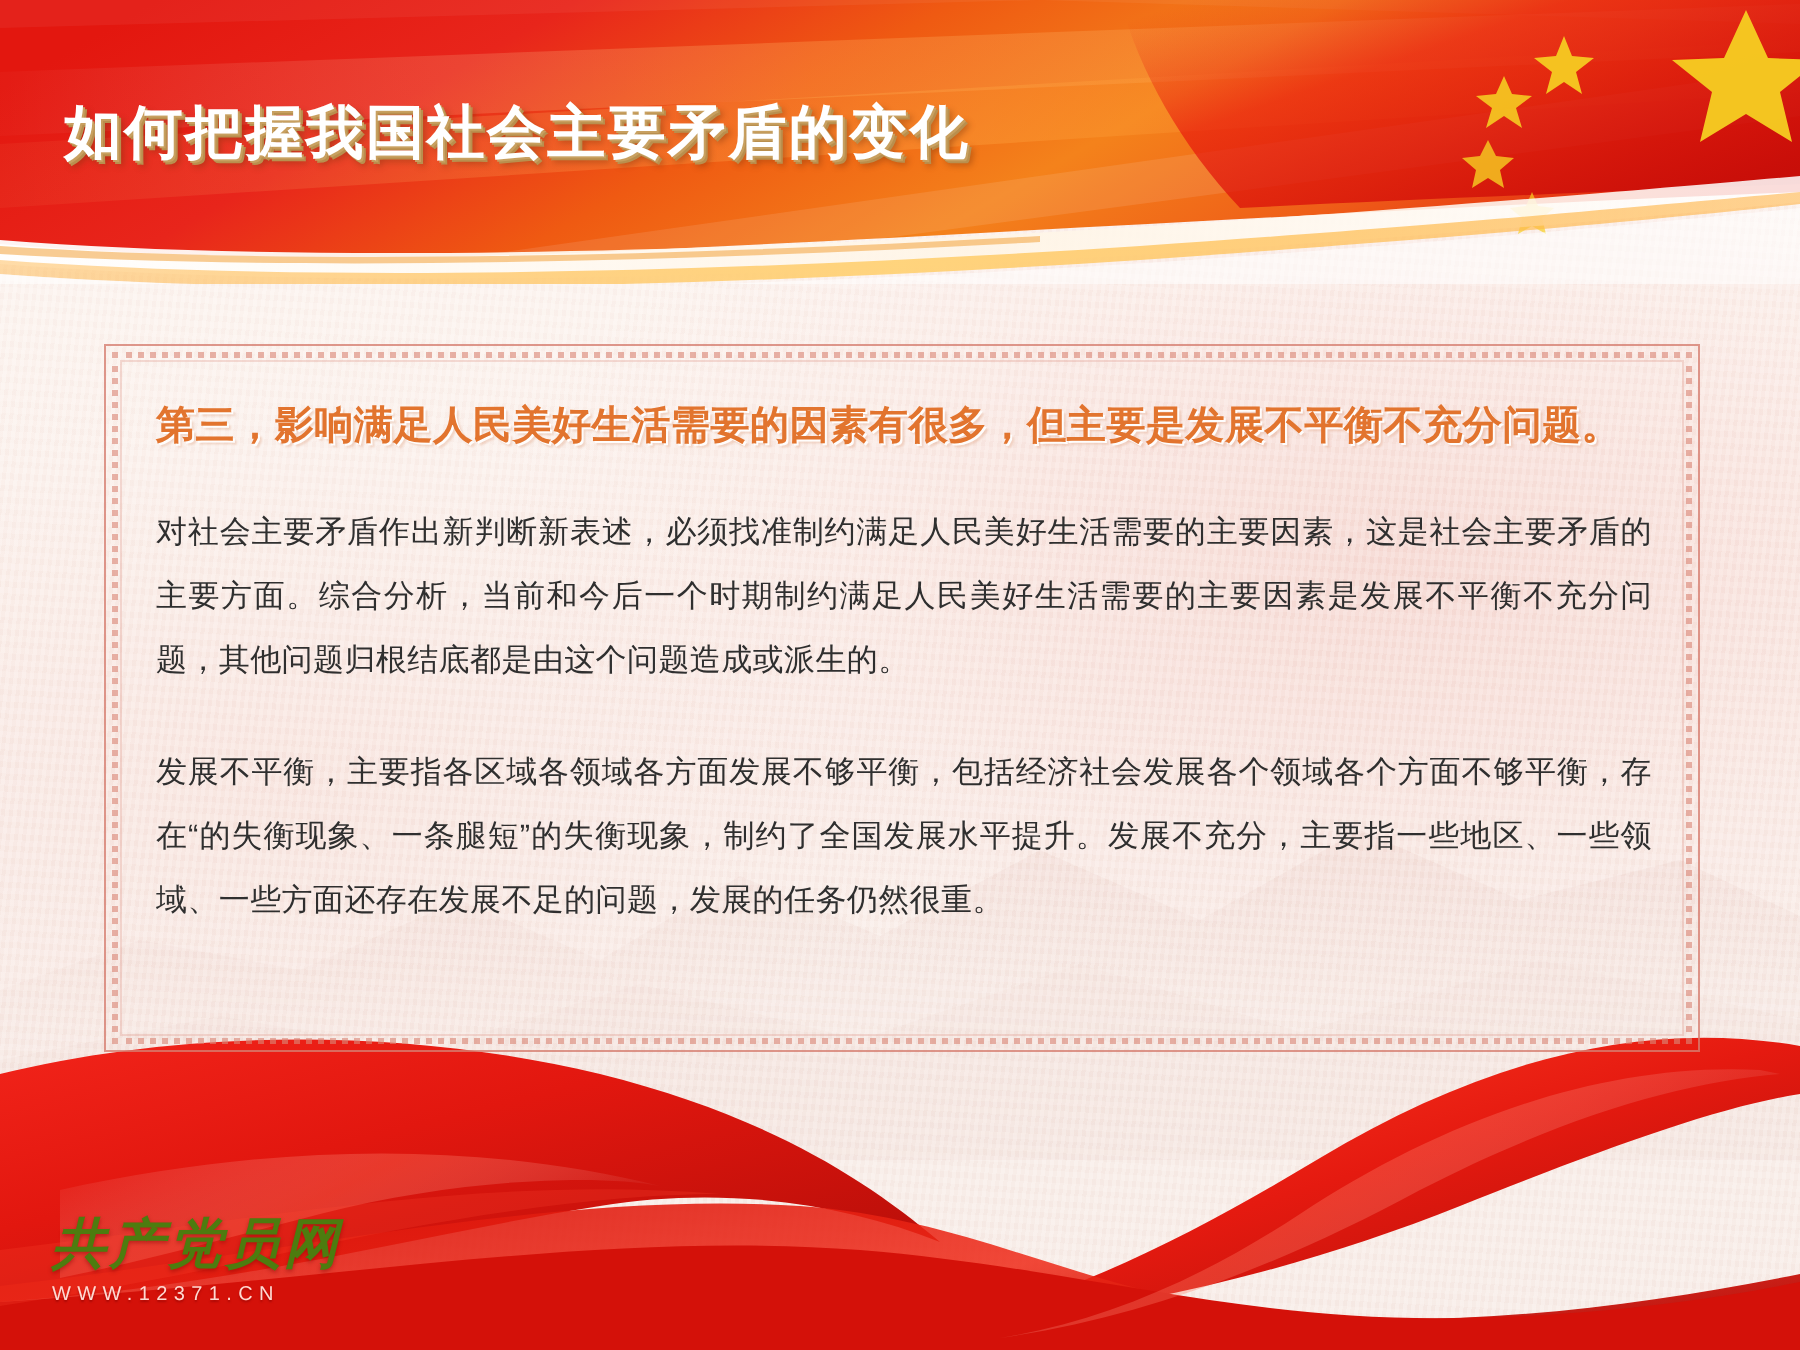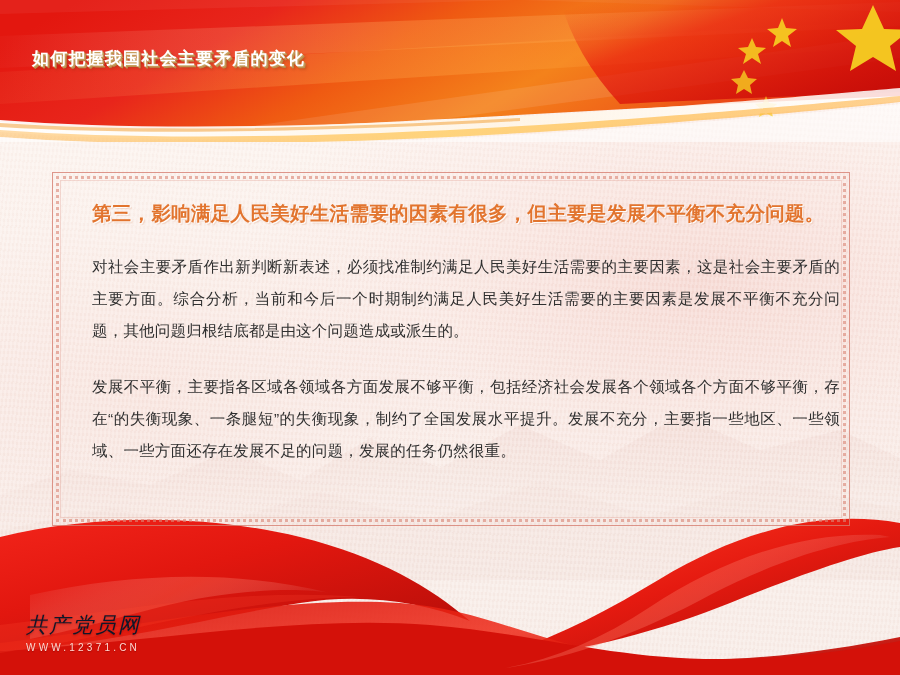--- a/index.html
+++ b/index.html
@@ -51,21 +51,21 @@
     left: 0; top: 0;
     width: 900px;
     height: 142px;
   }
 
   
   .title {
     position: absolute;
     left: 32px;
     top: 47px;
-    font-size: 17px;
+    font-size: 29px;
     font-weight: 700;
     letter-spacing: 1.2px;
     color: #ffffff;
     white-space: nowrap;
     text-shadow:
       1px 1px 0 #c8a060,
       2px 2px 0 #b98f4e,
       3px 3px 3px rgba(120,50,10,0.45);
     z-index: 6;
   }
@@ -91,21 +91,21 @@
   .frame::after {
     content: "";
     position: absolute;
     inset: 7px;
     border: 1px solid rgba(221,150,136,0.30);
     pointer-events: none;
   }
 
   .content {
     position: absolute;
-    left: 92px;
+    left: 78px;
     top: 198px;
     width: 748px;
     z-index: 5;
   }
 
   .heading {
     font-size: 19.5px;
     font-weight: 700;
     line-height: 31px;
     color: #e2742e;
@@ -137,24 +137,24 @@
   
   .logo {
     position: absolute;
     left: 26px;
     bottom: 22px;
     z-index: 8;
     user-select: none;
   }
   .logo-mark {
     font-family: "Liberation Serif", "DejaVu Serif", serif;
-    font-size: 21px;
-    font-weight: 400;
+    font-size: 27px;
+    font-weight: 700;
     font-style: italic;
-    color: #0f172a;
+    color: #4d7c0f;
     letter-spacing: 2px;
     line-height: 1;
     text-shadow: 0 1px 2px rgba(120,0,0,0.45);
   }
   .logo-url {
     margin-top: 6px;
     font-size: 10px;
     font-weight: 400;
     letter-spacing: 3.2px;
     color: #ffd9d2;

